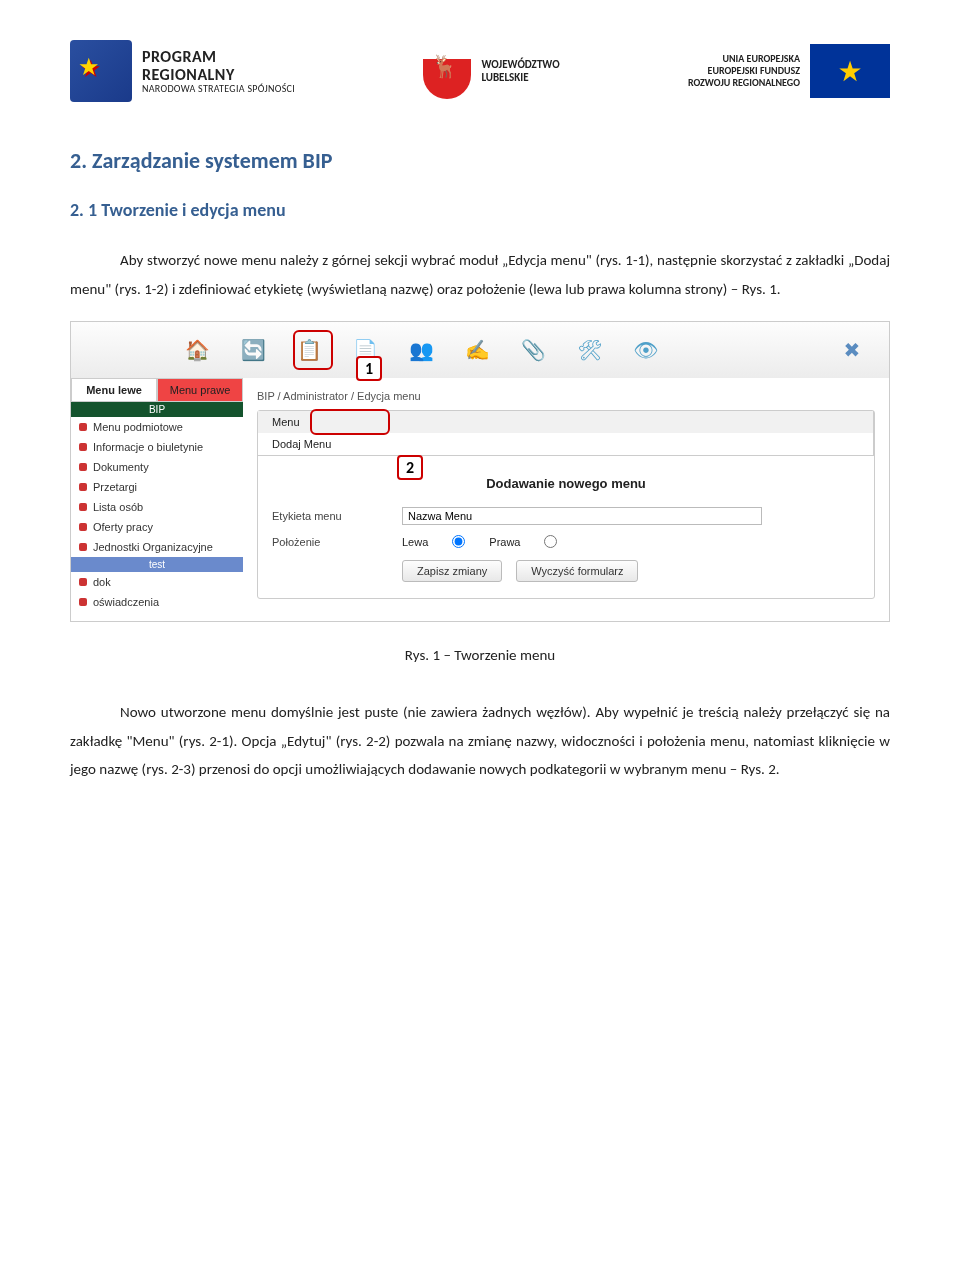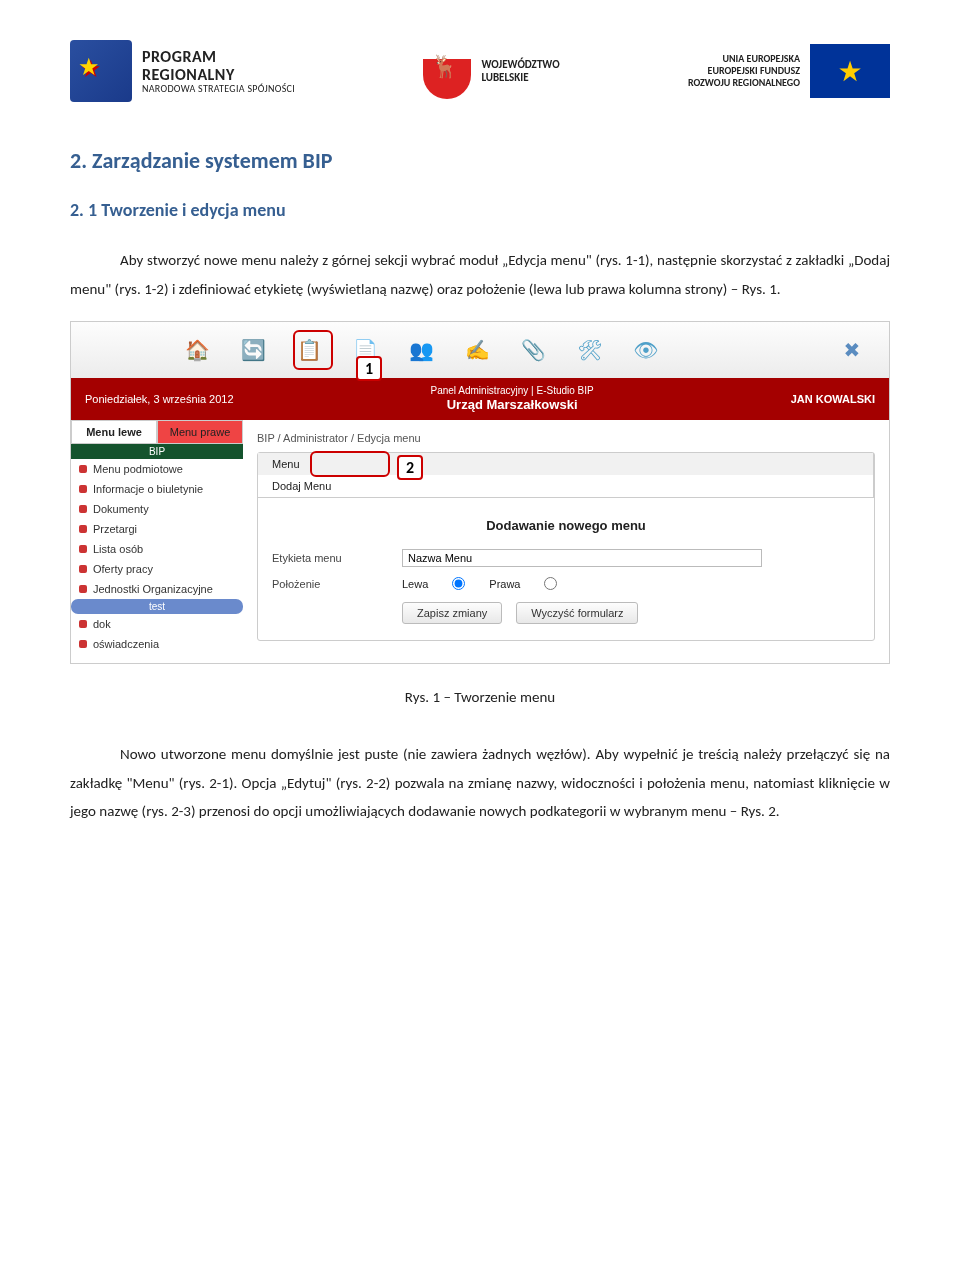--- a/index.html
+++ b/index.html
@@ -117,21 +117,21 @@
   }
   .side-tabs{display:flex; border-bottom:1px solid #ccc;}
   .side-tab{
     flex:1; text-align:center; padding:5px 0; background:#ef4444;
     border:1px solid #ccc; border-bottom:none; font-size:11px;
   }
   .side-tab.active{background:#fff;font-weight:bold;}
   .side-head{background:#14532d;color:#fff;font-size:10px;text-align:center;padding:2px 0;}
   .side-item{padding:4px 8px;display:flex;align-items:center;gap:6px;color:#333;}
   .side-item::before{content:"";width:8px;height:8px;background:#c33;border-radius:2px;display:inline-block;}
-  .side-head2{background:#6a8acc;color:#fff;font-size:10px;text-align:center;padding:2px 0;border-radius:7px;}
+  .side-head2{background:#6a8acc;color:#fff;font-size:10px;text-align:center;padding:2px 0;}
   .shot-main{flex:1; padding:8px 14px 22px 14px;}
   .crumb{color:#555; font-size:11px; padding:4px 0 8px 0;}
   .panel{
     border:1px solid #ccc; border-radius:3px;
   }
   .panel-tabs{display:flex; border-bottom:1px solid #ccc;flex-direction:column;}
   .ptab{padding:5px 14px; background:#f1f1f1; border-right:1px solid #ccc; font-size:11px;}
   .ptab.active{background:#fff;}
   .panel-body{padding:20px 14px 16px 14px;}
   .form-title{text-align:center;font-weight:bold;font-size:13px;margin-bottom:16px;}
@@ -189,28 +189,20 @@
       <span class="ticon blue">📄</span>
       <span class="ticon blue">👥</span>
       <span class="ticon blue">✍</span>
       <span class="ticon blue">📎</span>
       <span class="ticon blue">🛠</span>
       <span class="ticon blue">👁</span>
       <span style="flex:1"></span>
       <span class="ticon close">✖</span>
 
       <div class="ring" style="left:222px;top:8px;width:40px;height:40px;"></div>
-    </div>
-    <div class="shot-redbar">
-      <span>Poniedziałek, 3 września 2012</span>
-      <div class="center-titles">
-        <div class="t1">Panel Administracyjny | E-Studio BIP</div>
-        <div class="t2">Urząd Marszałkowski</div>
-      </div>
-      <span style="font-weight:bold">JAN KOWALSKI</span>
     </div>
     <div class="shot-body">
       <div class="shot-side">
         <div class="side-tabs">
           <div class="side-tab active">Menu lewe</div>
           <div class="side-tab">Menu prawe</div>
         </div>
         <div class="side-head">BIP</div>
         <div class="side-item">Menu podmiotowe</div>
         <div class="side-item">Informacje o biuletynie</div>

